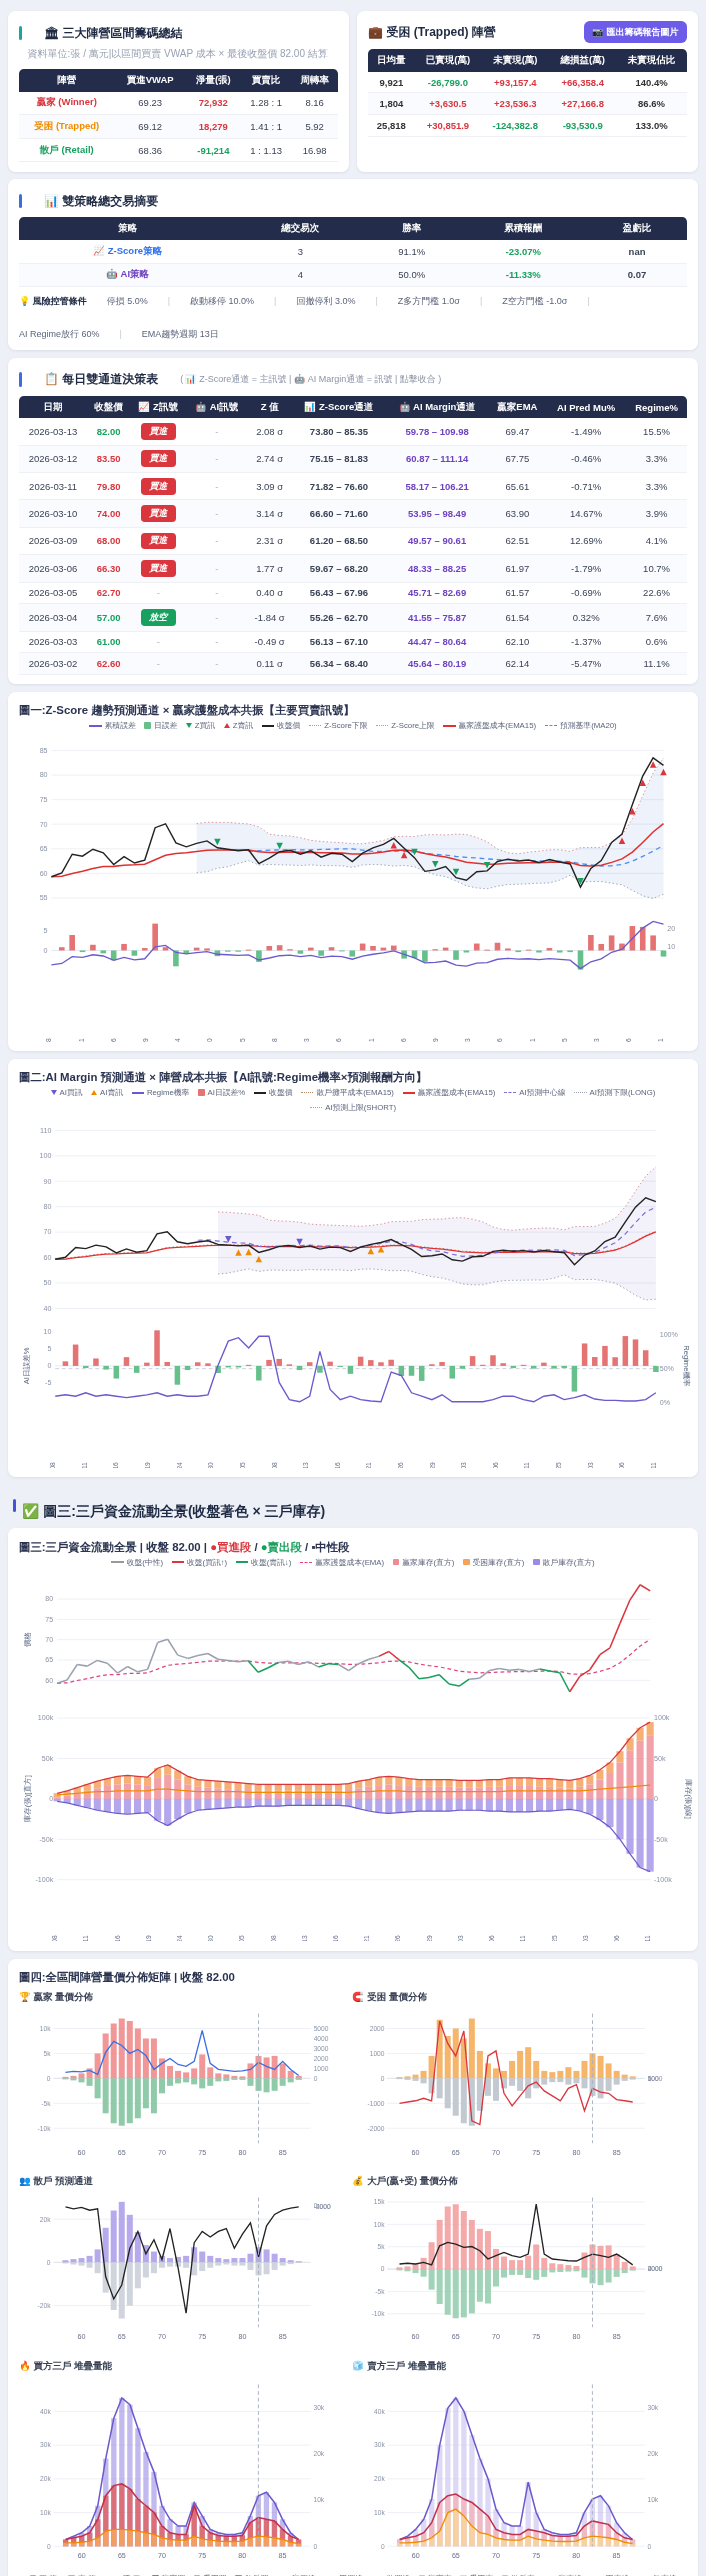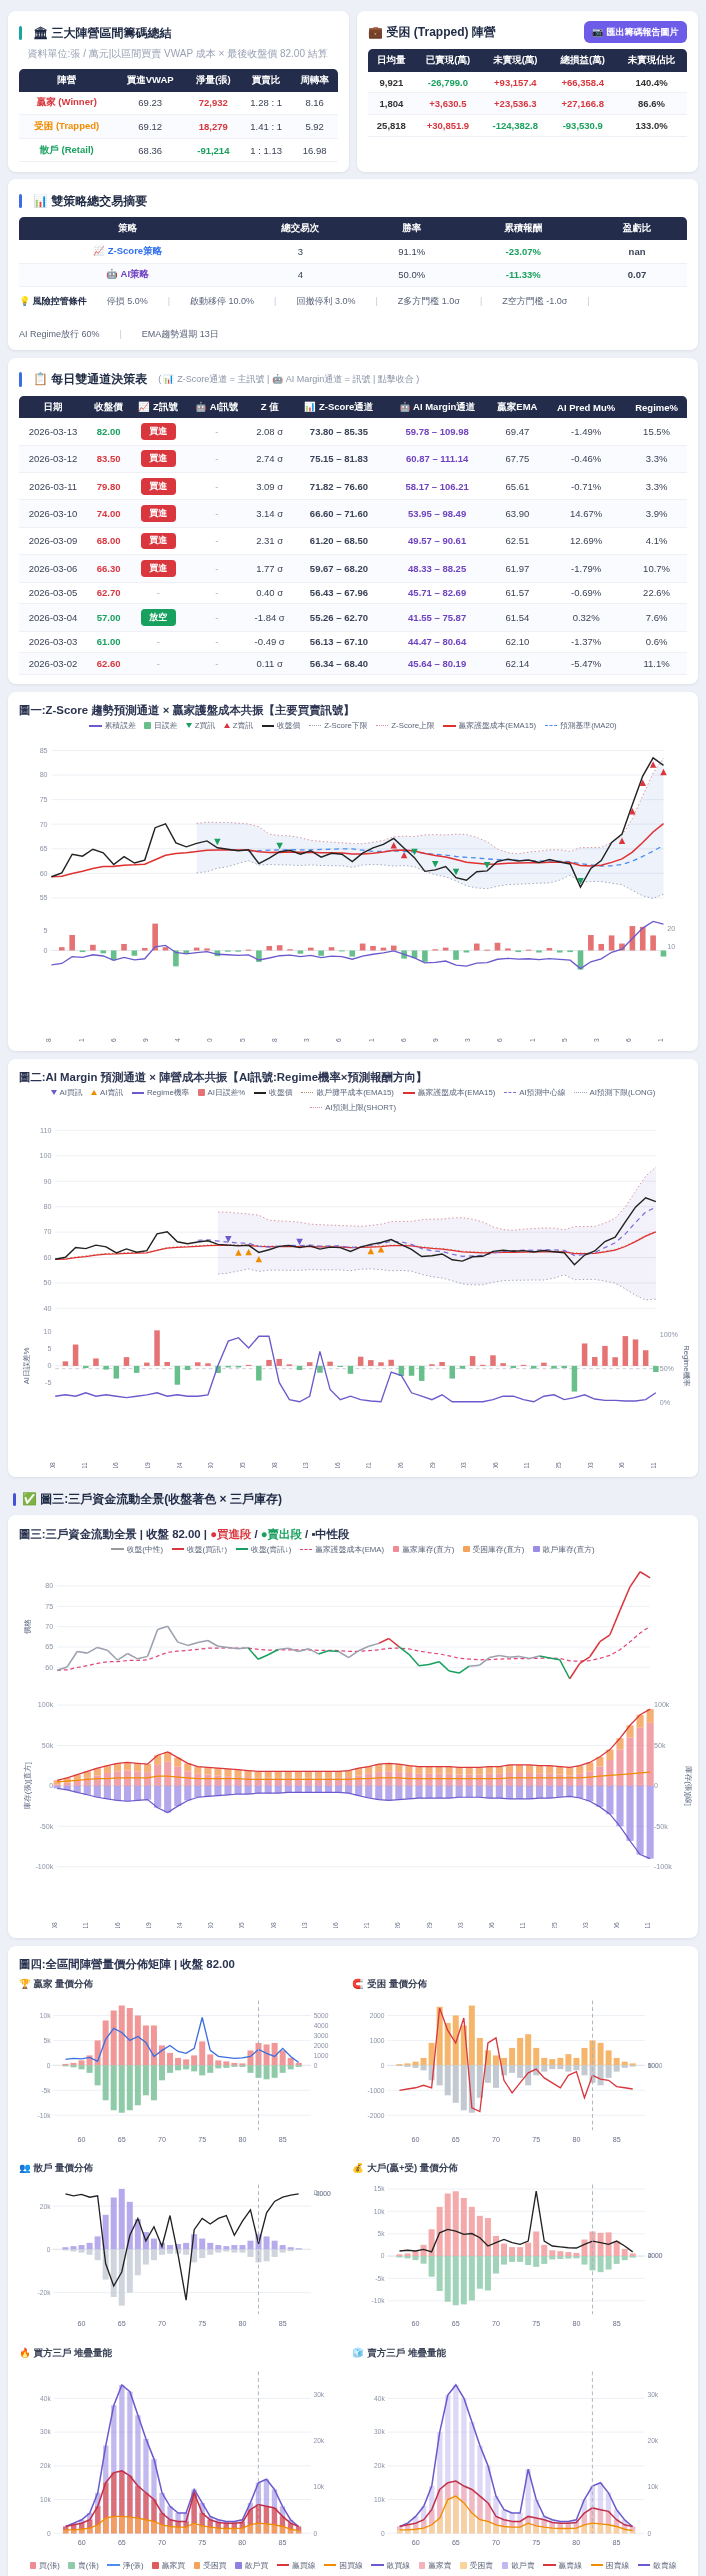--- a/index.html
+++ b/index.html
@@ -1,34 +1,34 @@
 <!DOCTYPE html>
 <html><head>
 <meta charset="utf-8">
 <style>
   html,body{margin:0;padding:0;background:#edf0f6;font-family:"Liberation Sans","DejaVu Sans",sans-serif;color:#333;}
   .page{width:706px;margin:0 auto;padding:3.8px 0 13.4px;}
   .card{background:#fff;border-radius:7.6px;box-shadow:0 1px 2.9px rgba(20,30,60,.08);margin:7.6px 7.6px;padding:9.5px 11.4px;}
   .row2{display:flex;gap:7.6px;margin:7.6px 7.6px;}
   .row2 .card{margin:0;flex:1;min-width:0;}
-  .sect{display:flex;align-items:center;gap:11px;margin:3.8px 0 7.6px;}
+  .sect{display:flex;align-items:center;gap:22px;margin:3.8px 0 7.6px;}
   .sect .bar{width:2.9px;height:14.3px;border-radius:1.9px;background:#3b6fe0;}
   .sect .ttl{font-weight:bold;font-size:12px;color:#1f2a44;}
   .sect .sub{font-size:9px;color:#8a93a6;}
   .outsect{display:flex;align-items:center;gap:5.7px;margin:13.4px 13.4px 1.9px;}
   .outsect .bar{width:2.9px;height:13.4px;border-radius:1.9px;}
-  .outsect .ttl{font-weight:bold;font-size:12px;color:#1f2a44;}
+  .outsect .ttl{font-weight:bold;font-size:14px;color:#1f2a44;margin-top:12px;}
   .subnote{font-size:10px;color:#98a0b3;margin:-1.9px 0 7.6px 8.6px;}
   table.tbl{width:100%;border-collapse:collapse;font-size:9.5px;}
   table.tbl th{background:#232d4b;color:#fff;padding:4.8px 2.9px;font-weight:600;white-space:nowrap;text-align:center;}
   table.tbl th:first-child{border-radius:4.8px 0 0 0;}
   table.tbl th:last-child{border-radius:0 4.8px 0 0;}
   table.tbl td{padding:4.8px 2.9px;text-align:center;border-bottom:1px solid #eef0f5;color:#3a4256;white-space:nowrap;}
   table.tbl tr:nth-child(even) td{background:#fafbfe;}
-  .badge{display:inline-block;padding:1.9px 8.6px;border-radius:3.8px;color:#fff;font-weight:bold;font-size:9px;}
+  .badge{display:inline-block;padding:1.9px 8.6px;border-radius:3.8px;color:#fff;font-weight:bold;font-size:9px;font-style:italic;}
   .bd-buy{background:#d9363e;} .bd-short{background:#18a05e;}
   .cr{color:#d9363e;font-weight:bold;} .cg{color:#18a05e;font-weight:bold;}
   .co{color:#f08c00;font-weight:bold;} .cp{color:#6f42c1;font-weight:bold;}
   .cb{color:#2f6fed;font-weight:bold;} .cn{color:#333;font-weight:bold;}
   .dim{color:#aab1c2;}
   .riskline{font-size:9px;color:#5a647a;margin-top:7.6px;display:flex;flex-wrap:wrap;gap:20px;align-items:center;text-align:right;}
   .riskline b{color:#1f2a44;}
   .risksep{color:#c4cad8;}
   .exportbtn{background:#6c5ce7;color:#fff;border:none;border-radius:5.7px;font-size:9px;padding:4.8px 8.6px;font-weight:bold;cursor:pointer;}
   .cardhead{display:flex;justify-content:space-between;align-items:center;margin-bottom:5.7px;}
@@ -1170,21 +1170,21 @@
             <line x1="251.15625" y1="10" x2="251.15625" y2="146" stroke="#aab1c2" stroke-dasharray="4,3"></line>
             <text x="65.53125" y="158" font-size="7.5" fill="#69708a" text-anchor="middle" font-family="Liberation Sans,sans-serif">60</text>
             <text x="107.71875" y="158" font-size="7.5" fill="#69708a" text-anchor="middle" font-family="Liberation Sans,sans-serif">65</text>
             <text x="149.90625" y="158" font-size="7.5" fill="#69708a" text-anchor="middle" font-family="Liberation Sans,sans-serif">70</text>
             <text x="192.09375" y="158" font-size="7.5" fill="#69708a" text-anchor="middle" font-family="Liberation Sans,sans-serif">75</text>
             <text x="234.28125" y="158" font-size="7.5" fill="#69708a" text-anchor="middle" font-family="Liberation Sans,sans-serif">80</text>
             <text x="276.46875" y="158" font-size="7.5" fill="#69708a" text-anchor="middle" font-family="Liberation Sans,sans-serif">85</text>
           </svg>
         </div>
       <div class="panel">
-          <div class="ptitle" id="pt2">👥 散戶 量價分佈</div>
+          <div class="ptitle" id="pt2">👥 散戶 預測通道</div>
           <svg id="h2" width="330" height="164" viewBox="0 0 346 172">
             <line x1="36" y1="123.33333333333334" x2="306" y2="123.33333333333334" stroke="#eceff5"></line>
             <text x="33" y="125.83333333333334" font-size="7" fill="#8a93a6" text-anchor="end" font-family="Liberation Sans,sans-serif">-20k</text>
             <line x1="36" y1="78" x2="306" y2="78" stroke="#eceff5"></line>
             <text x="33" y="80.5" font-size="7" fill="#8a93a6" text-anchor="end" font-family="Liberation Sans,sans-serif">0</text>
             <line x1="36" y1="32.66666666666667" x2="306" y2="32.66666666666667" stroke="#eceff5"></line>
             <text x="33" y="35.16666666666667" font-size="7" fill="#8a93a6" text-anchor="end" font-family="Liberation Sans,sans-serif">20k</text>
             <text x="309" y="21.369565217391298" font-size="7" fill="#8a93a6" text-anchor="start" font-family="Liberation Sans,sans-serif">0</text>
             <text x="309" y="21.798260869565212" font-size="7" fill="#8a93a6" text-anchor="start" font-family="Liberation Sans,sans-serif">-2000</text>
             <text x="309" y="22.226956521739126" font-size="7" fill="#8a93a6" text-anchor="start" font-family="Liberation Sans,sans-serif">-4000</text>

